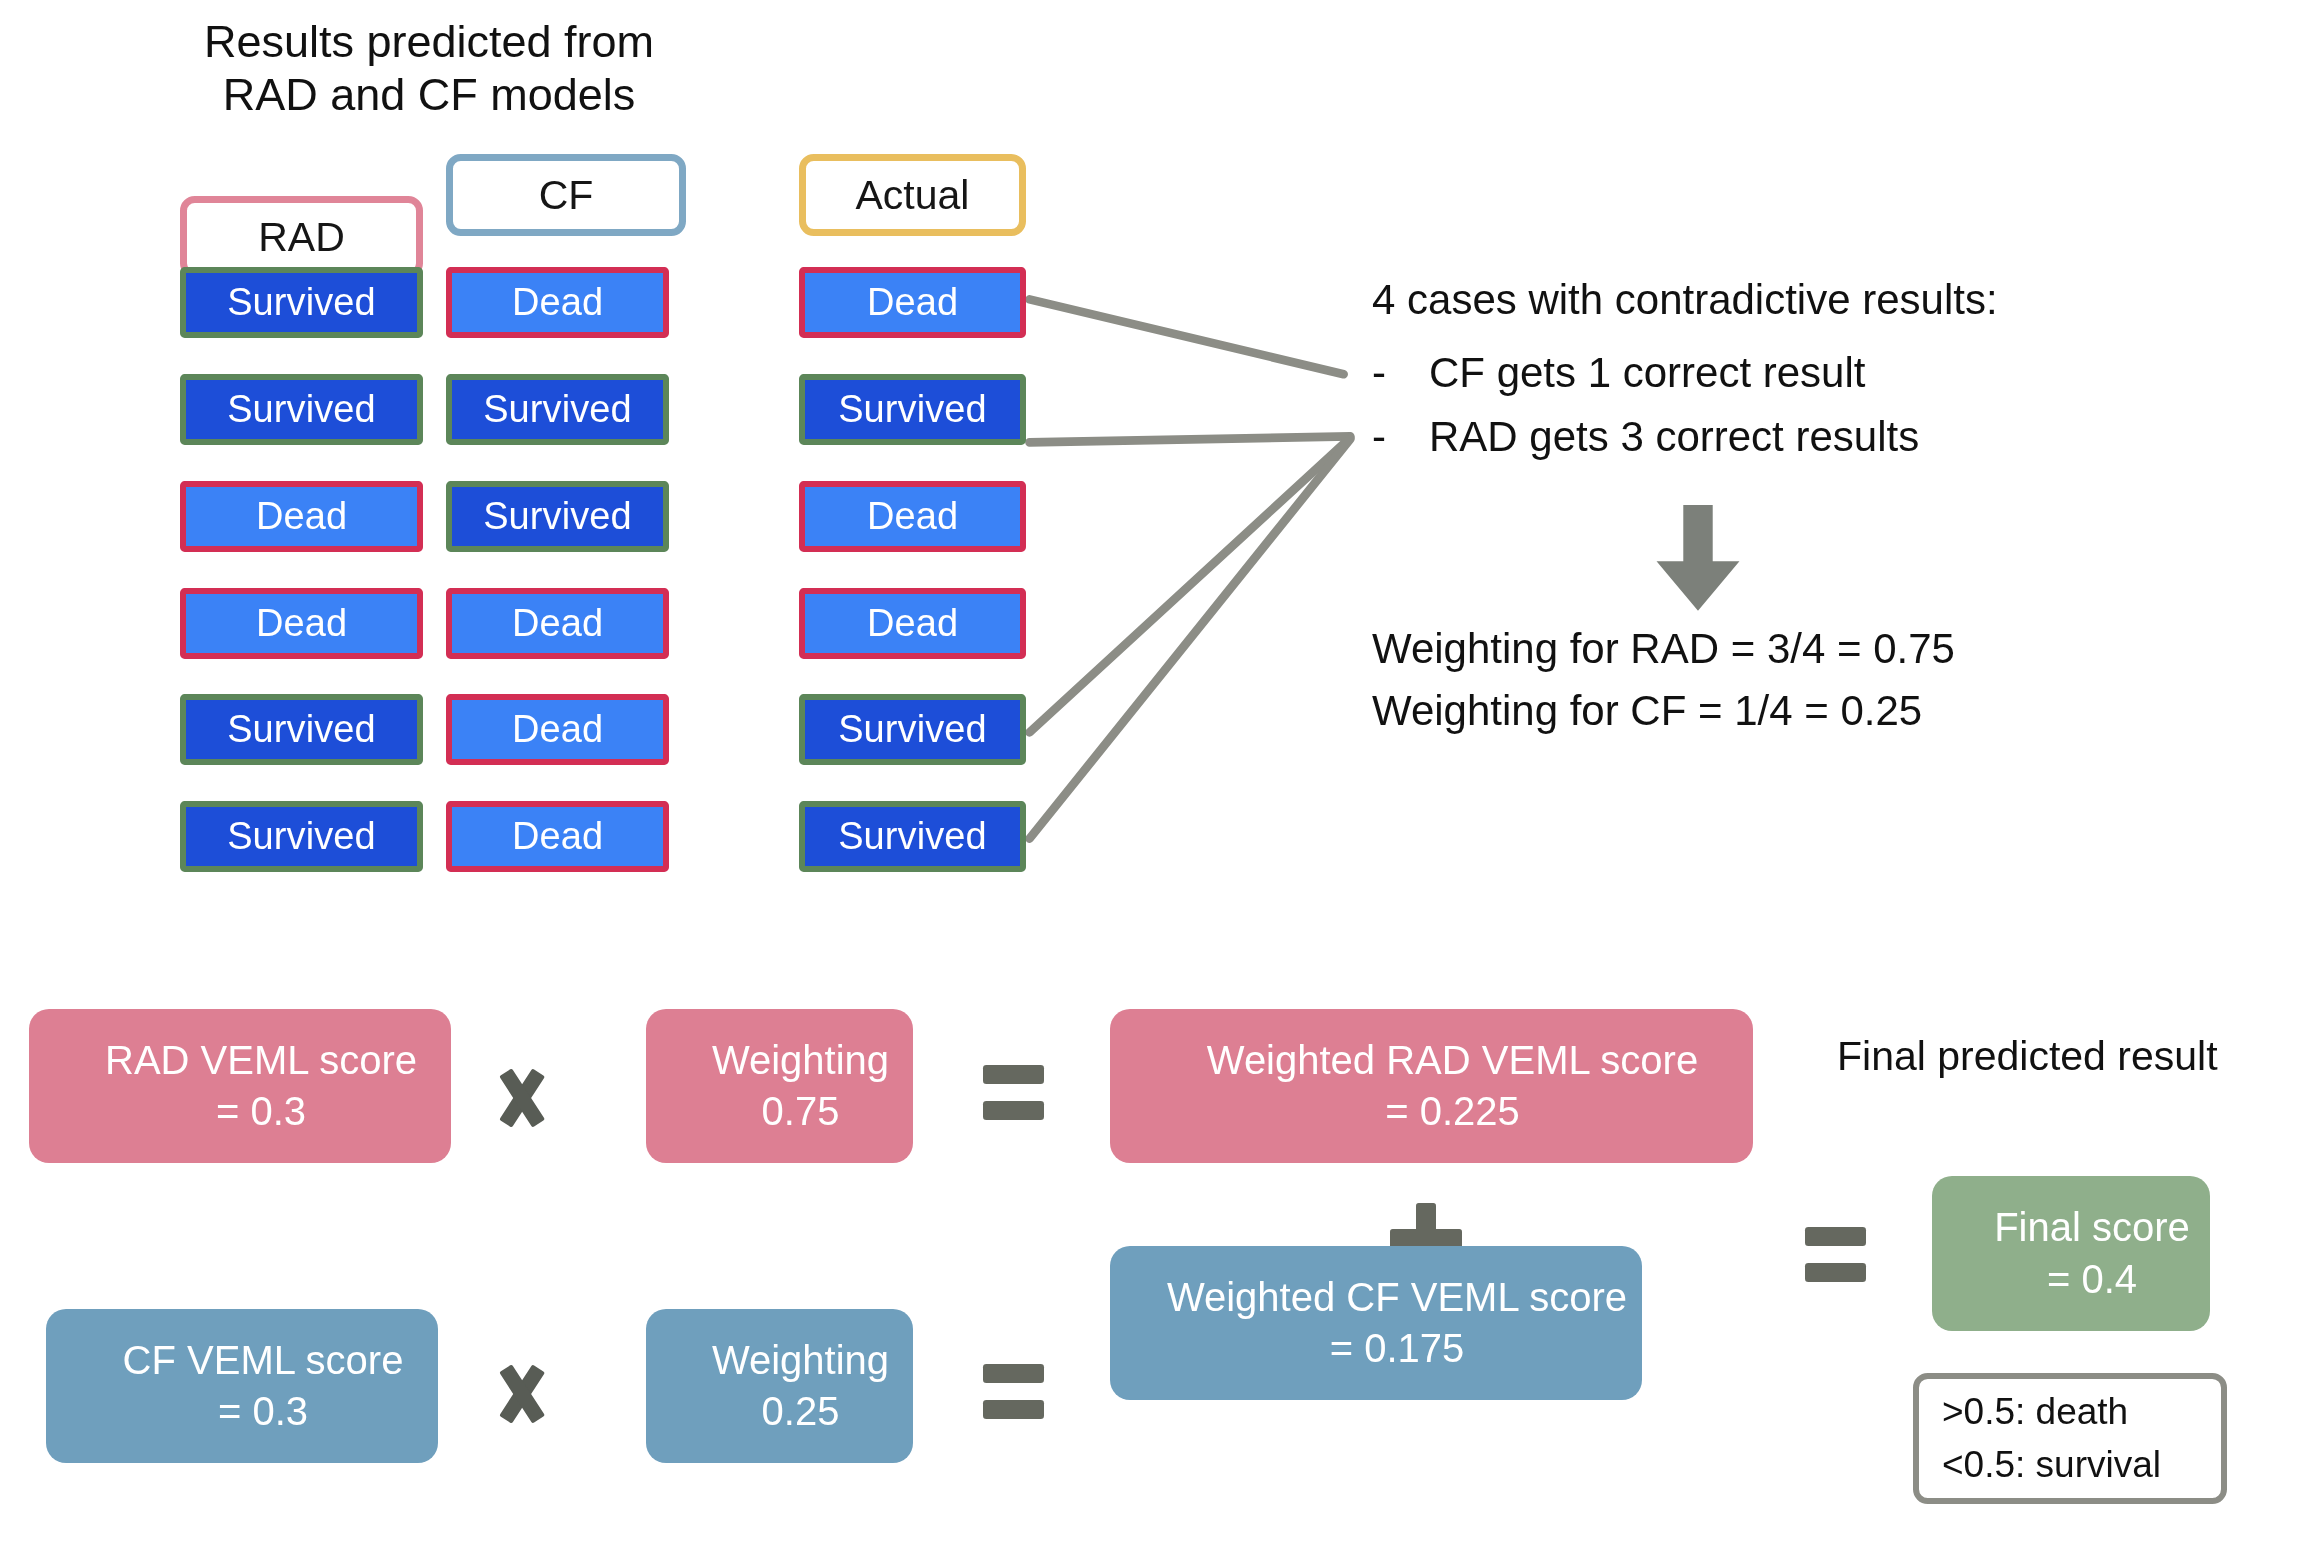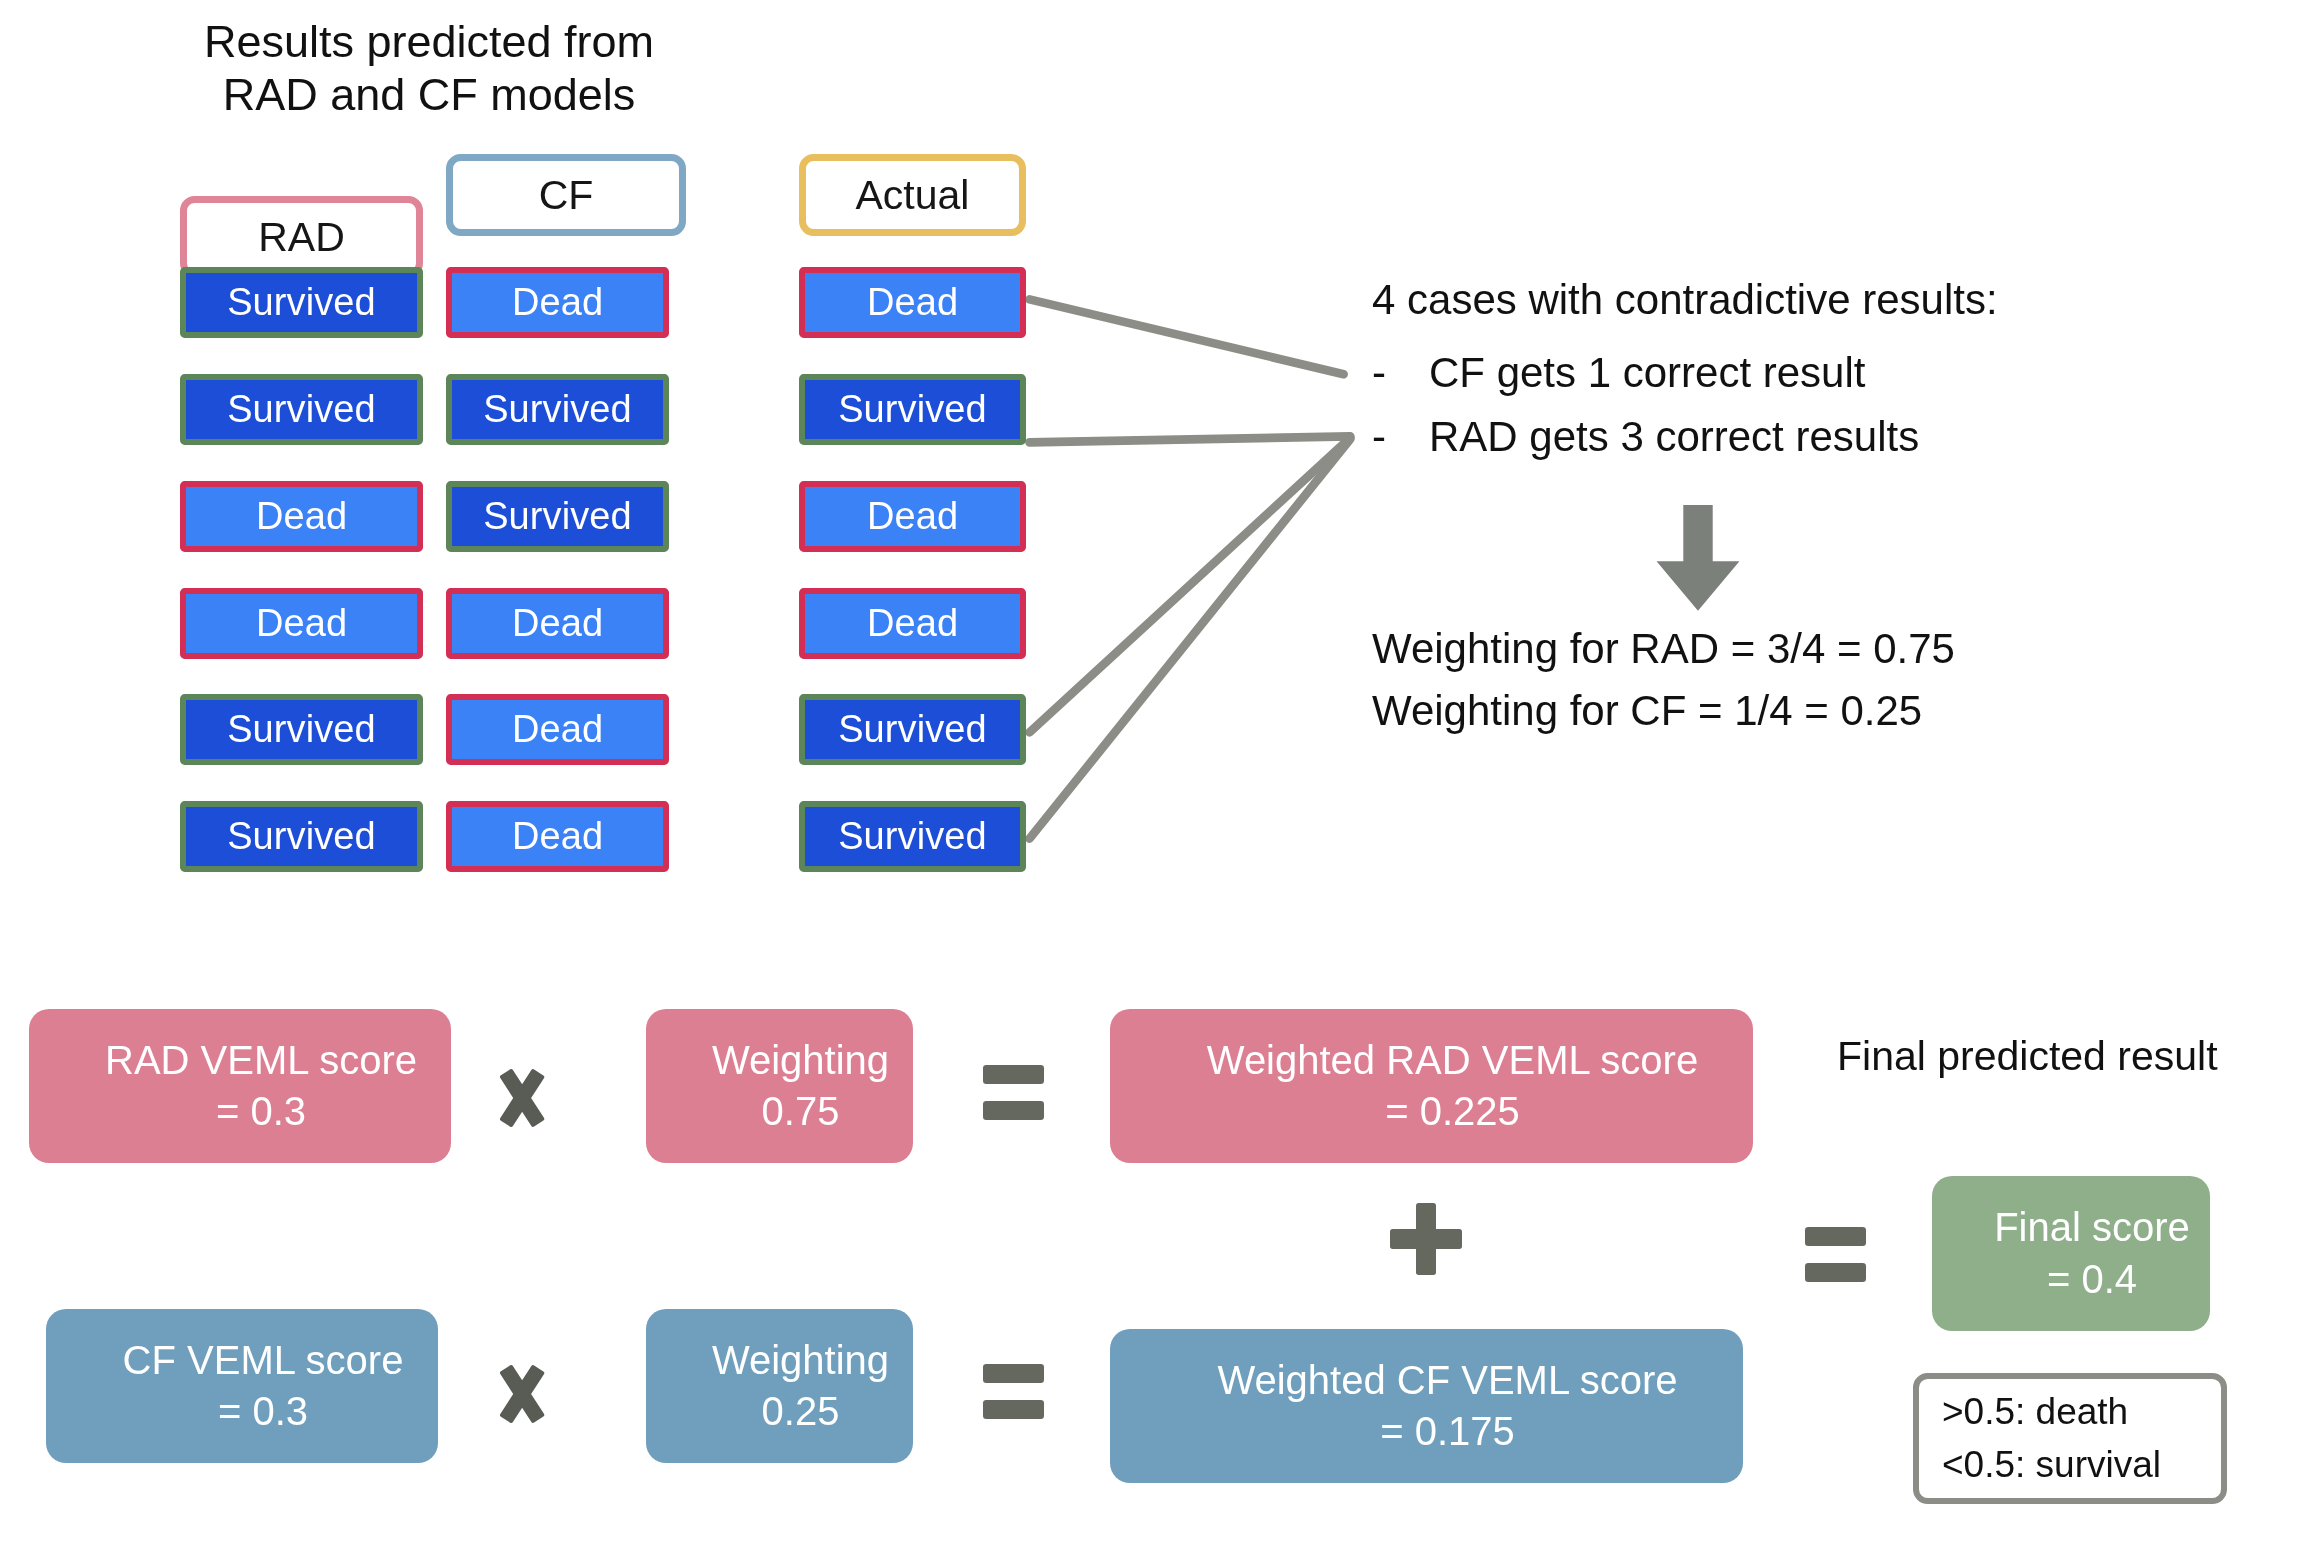--- a/index.html
+++ b/index.html
@@ -237,21 +237,21 @@
 <div class="abs ebox blue" style="left:646px;top:1309px;width:267px;height:154px;">
   <span>Weighting</span>
   <span>0.25</span>
 </div>
 
 <div class="op-equals" style="left:983px;top:1364px;width:61px;">
     <i></i>
     <i></i>
   </div>
 
-<div class="abs ebox blue" style="left:1110px;top:1329px;width:633px;height:154px;">
+<div class="abs ebox blue" style="left:1110px;top:1246px;width:532px;height:154px;">
   <span>Weighted CF VEML score</span>
   <span>= 0.175</span>
 </div>
 
 <div id="finalpred" class="abs">Final predicted result</div>
 
 <div class="op-equals" style="left:1805px;top:1227px;width:61px;">
     <i></i>
     <i></i>
   </div>

